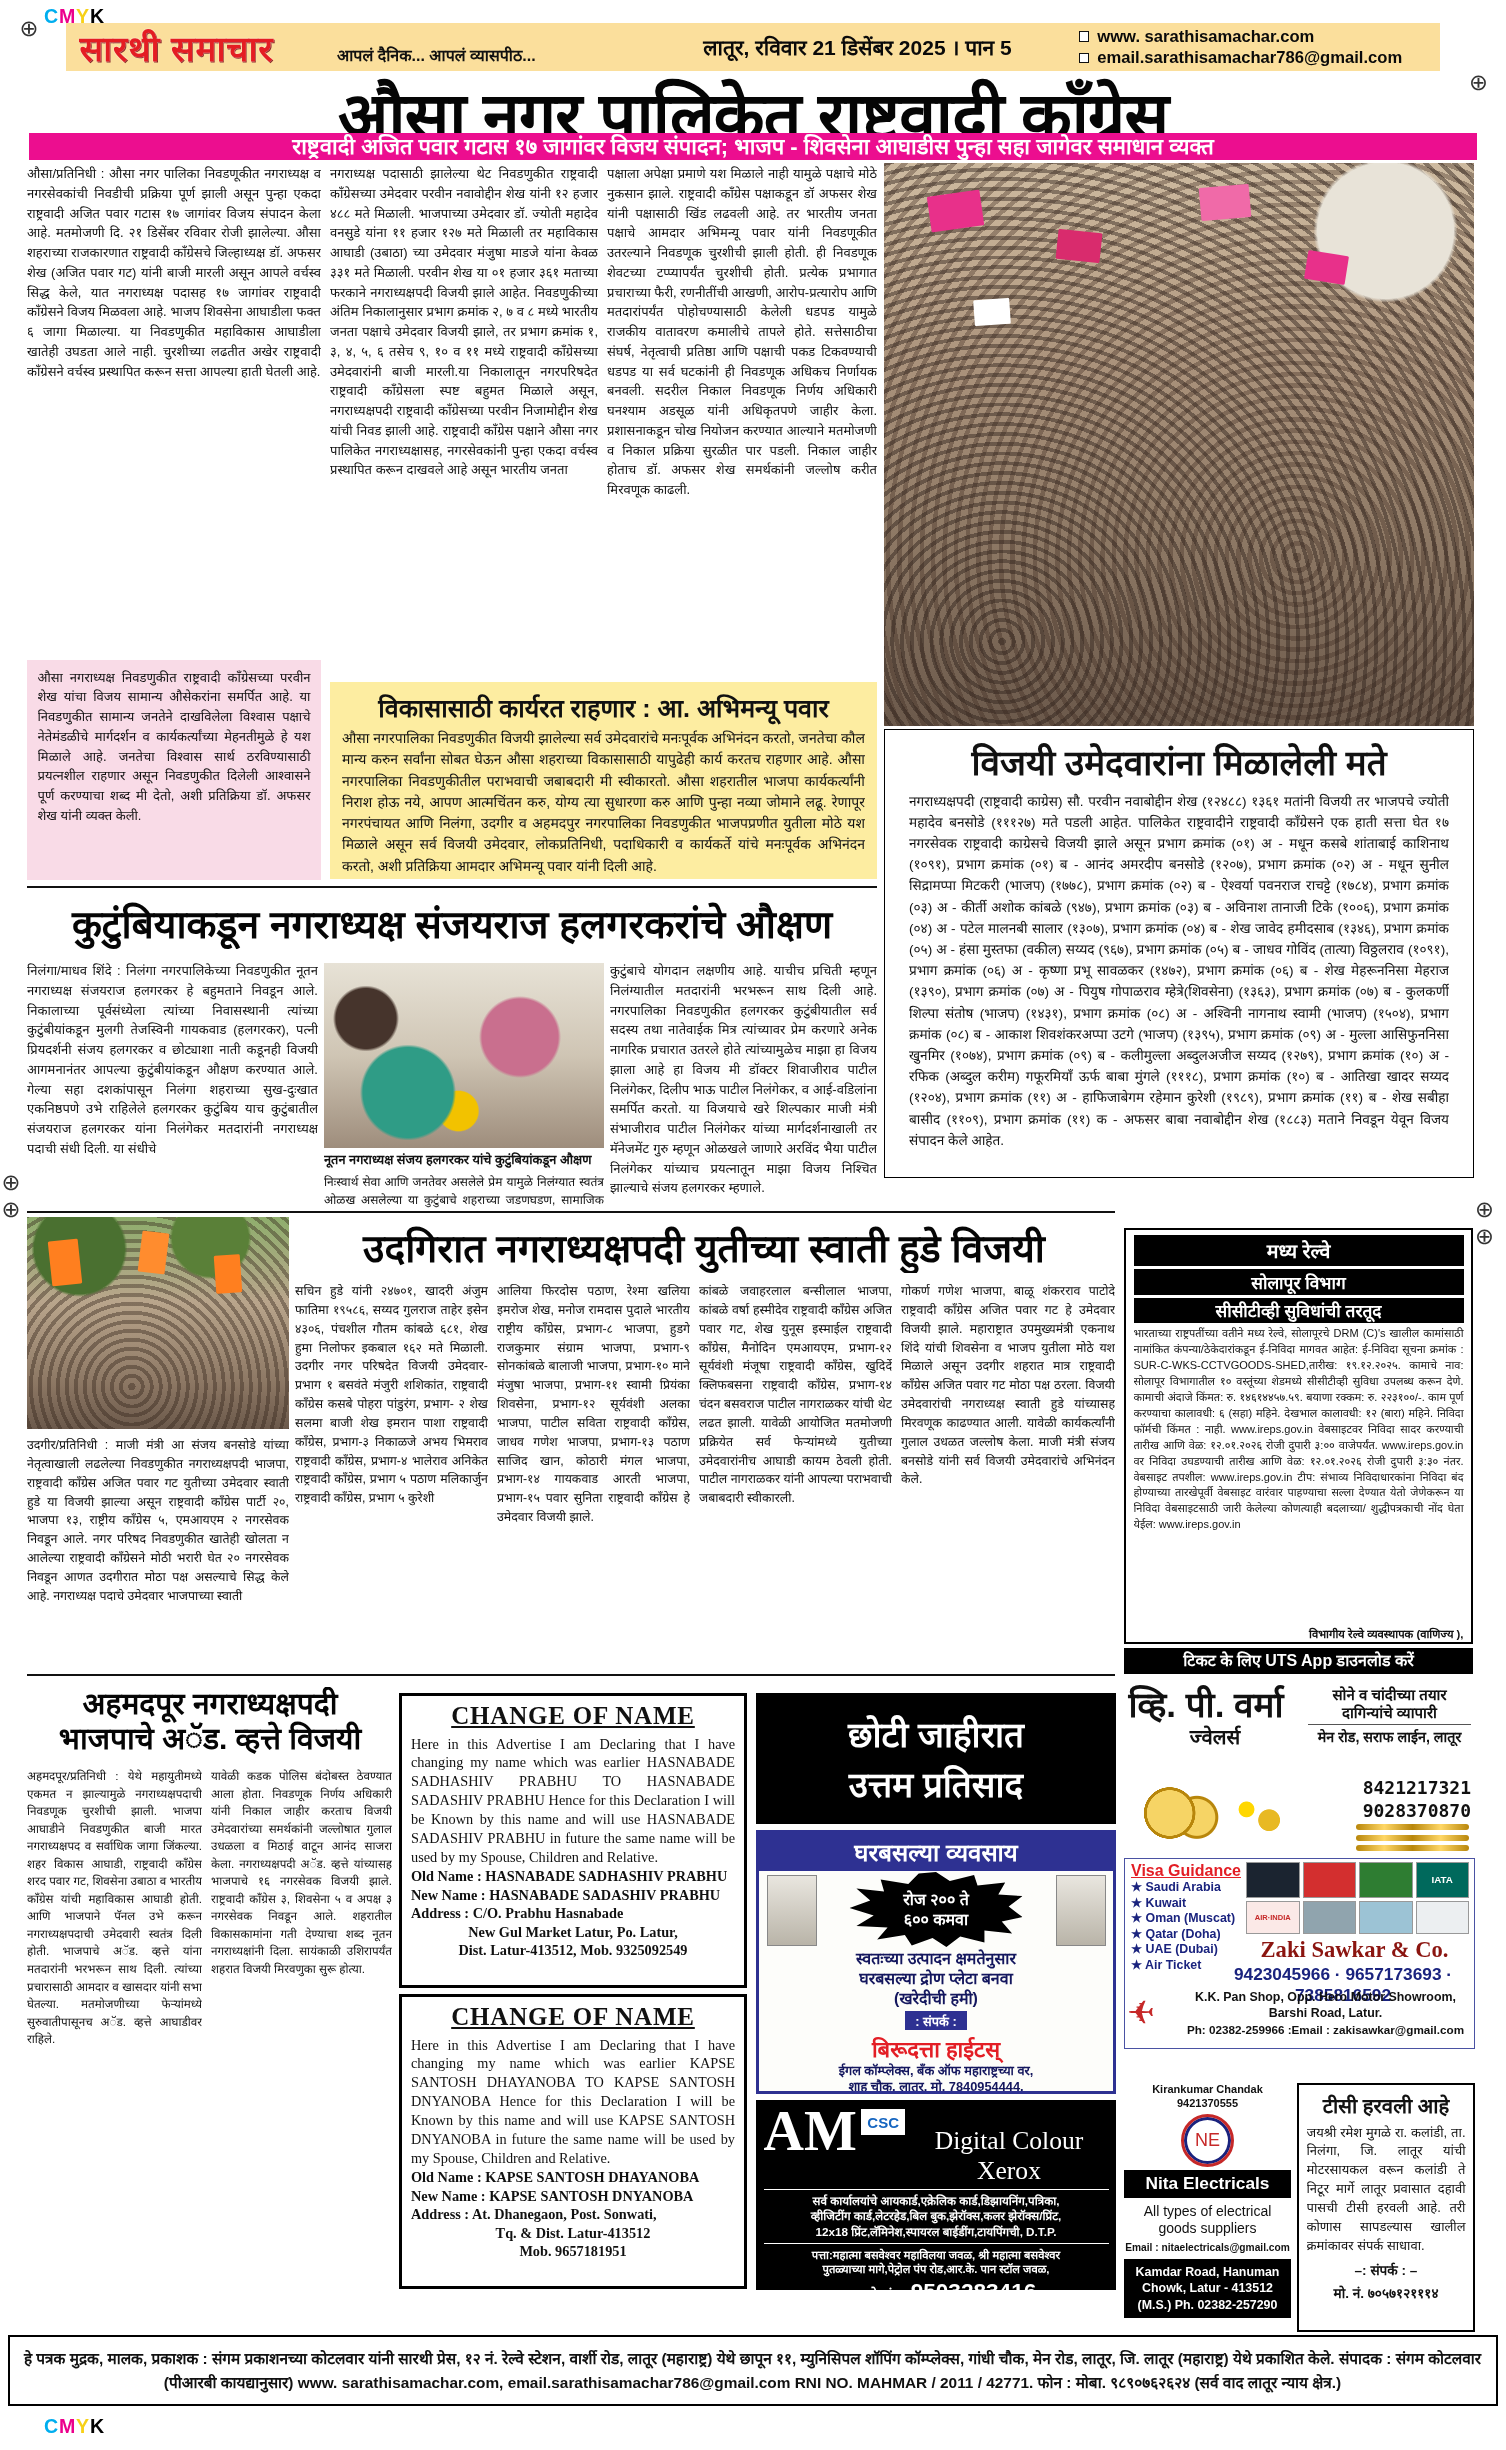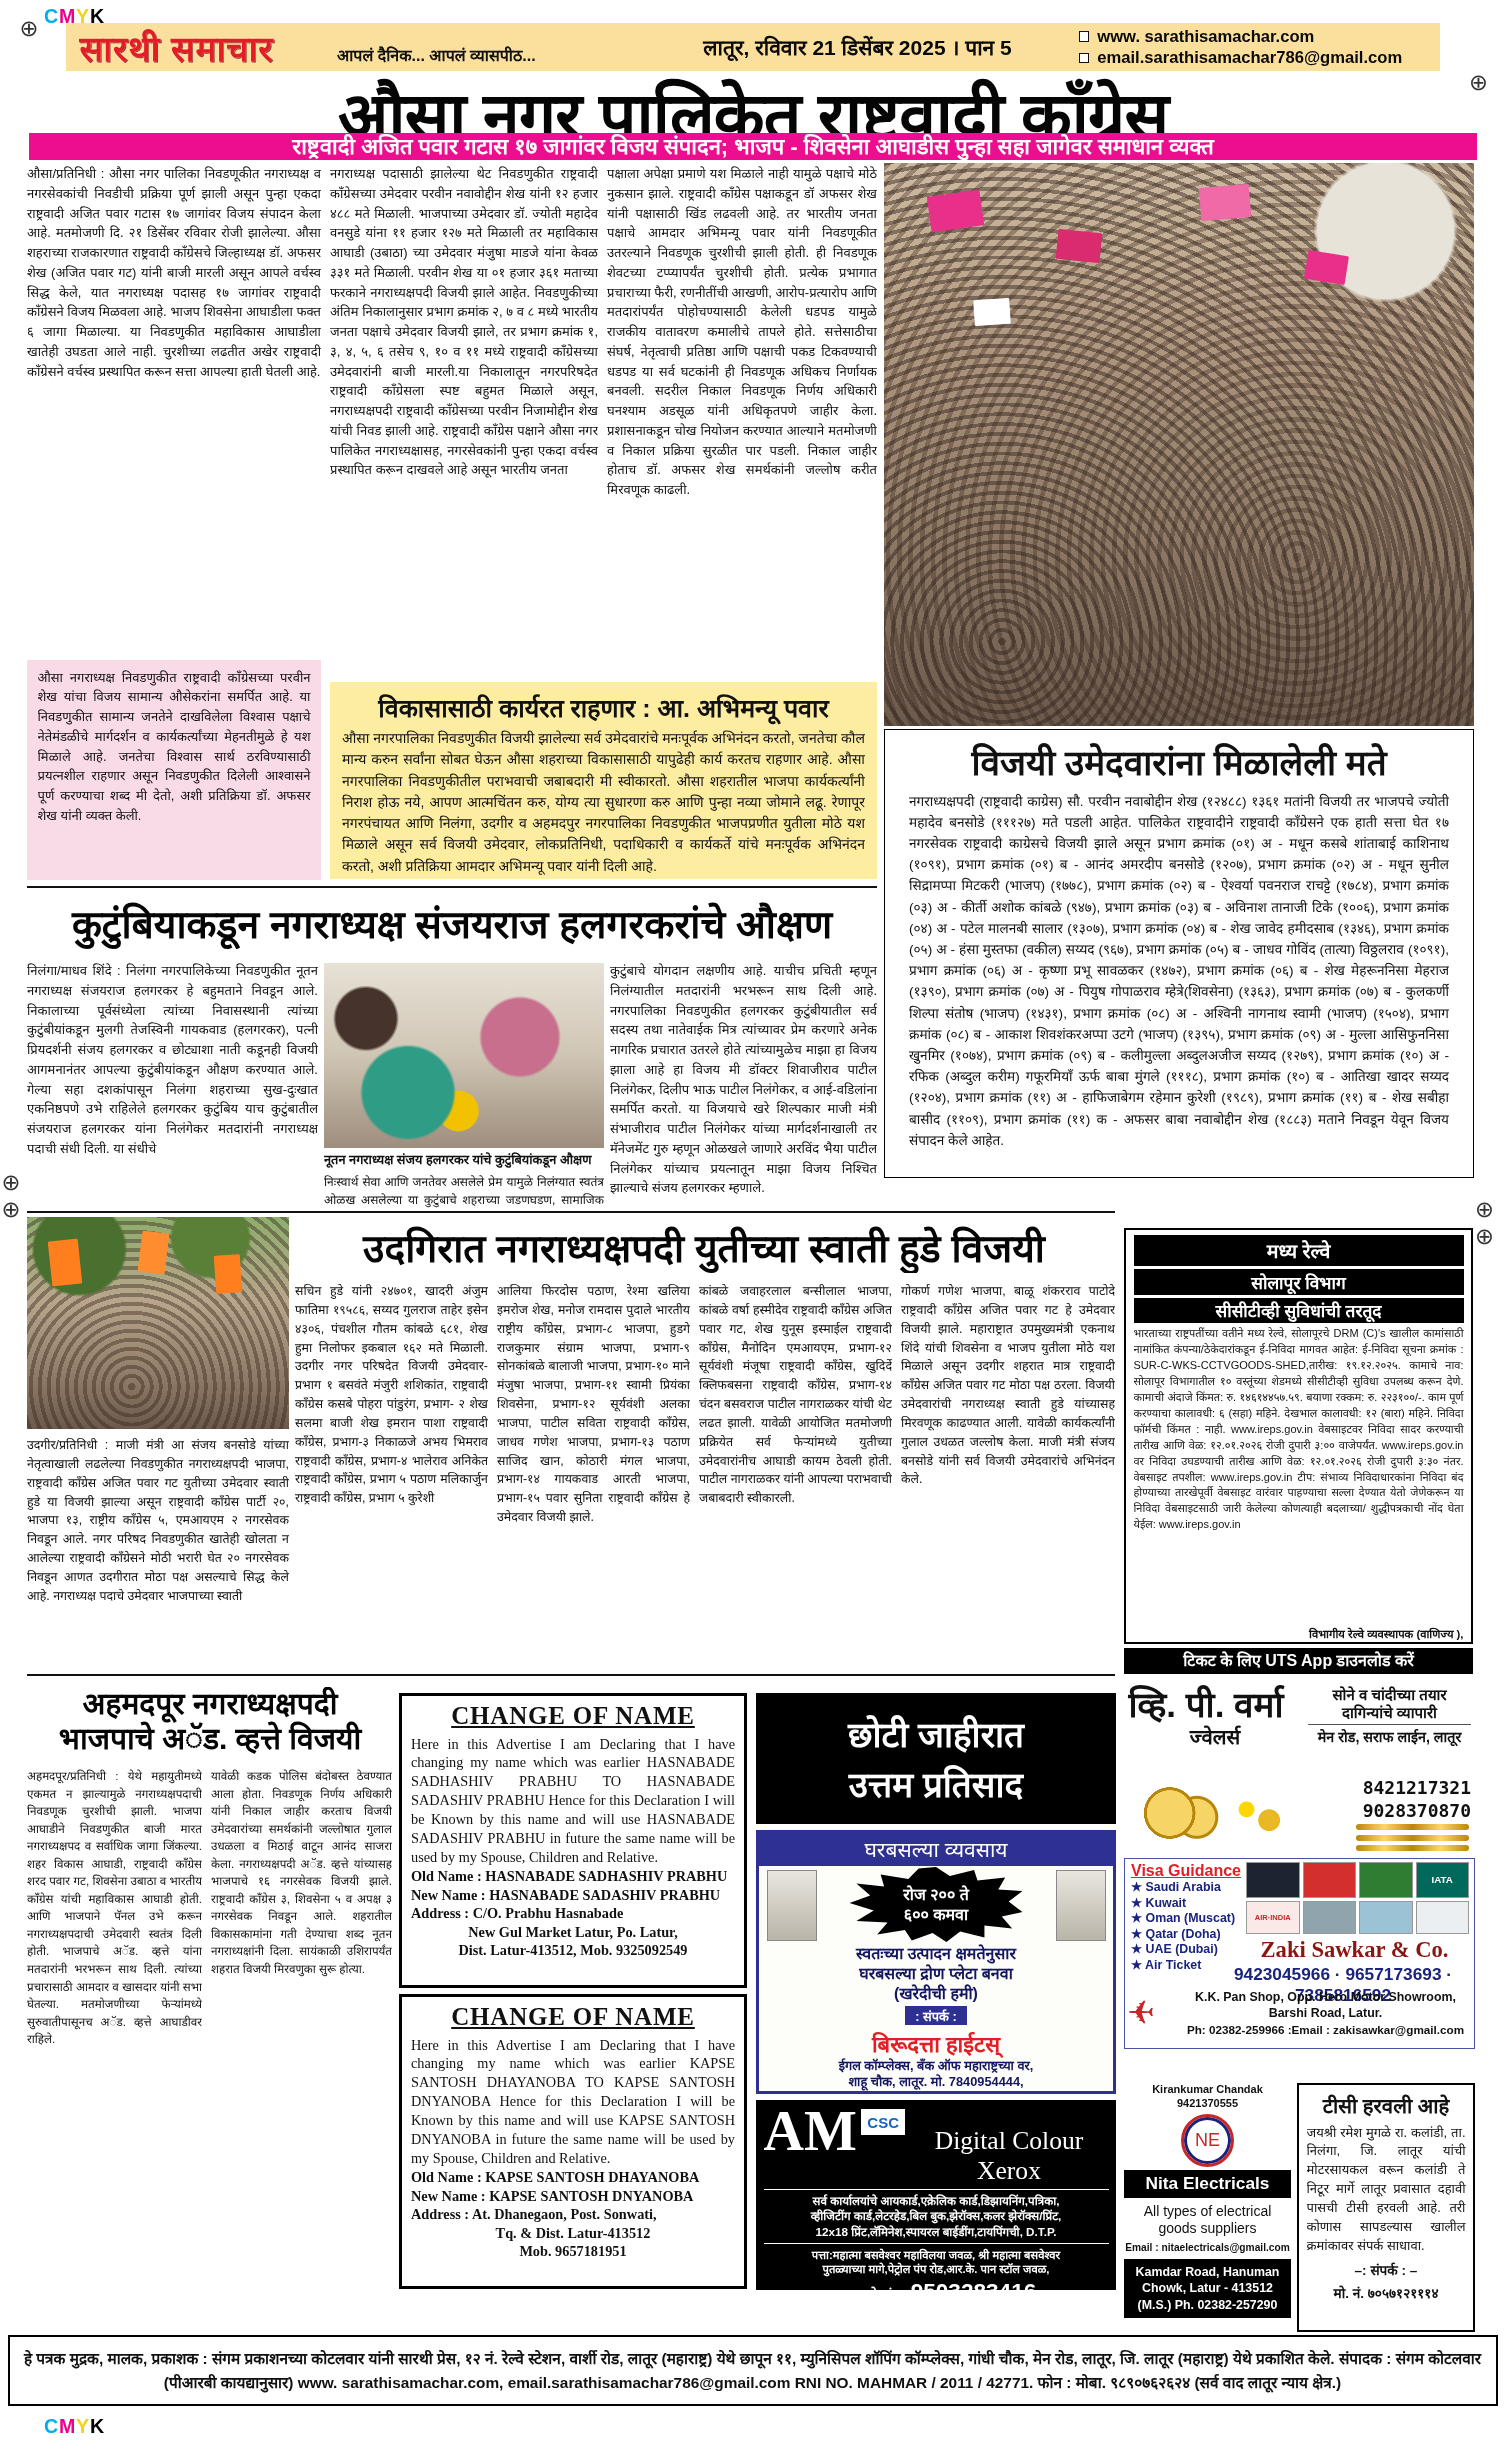--- a/index.html
+++ b/index.html
@@ -86,21 +86,21 @@
   .conbox h3{margin:0 0 4.5px 0;text-align:center;font-size:25px;text-decoration:underline;letter-spacing:0.8px;}
   .conbox .cbody{font-size:14.3px;line-height:1.32;text-align:justify;}
   .conbox .cline{font-size:14.3px;font-weight:bold;margin-top:1.5px;}
   .conbox .ccenter{text-align:center;}
 
   .chhoti{position:absolute;left:756px;top:1693px;width:360px;height:131px;background:#000;color:#fff;
           display:flex;flex-direction:column;justify-content:center;gap:3px;text-align:center;
           font-weight:bold;font-size:35px;}
   .ghar{position:absolute;left:756px;top:1830px;width:360px;height:264px;border:3px solid #2e3192;
         box-sizing:border-box;background:#fdfdfa;overflow:hidden;text-align:center;}
-  .ghar .hd{background:#2e3192;color:#fff;font-weight:normal;font-size:21px;padding:2.3px 0;}
+  .ghar .hd{background:#2e3192;color:#fff;font-weight:bold;font-size:24px;padding:2.3px 0;}
   .ghar .mid{position:relative;height:78px;}
   .ghar .machine{position:absolute;top:4.5px;width:48px;height:69px;background:linear-gradient(180deg,#e9e6df,#b9b4a8);border:0.8px solid #888;}
   .ghar .burst{position:absolute;left:50%;top:1.5px;transform:translateX(-50%);width:173px;height:75px;background:#000;color:#fff;
         clip-path:polygon(50% 0,58% 12%,72% 4%,74% 18%,90% 14%,86% 30%,100% 32%,92% 46%,100% 60%,88% 66%,94% 82%,78% 78%,78% 94%,64% 86%,56% 100%,48% 88%,36% 98%,32% 84%,16% 90%,22% 74%,4% 72%,14% 58%,0 48%,12% 38%,4% 22%,20% 26%,18% 10%,34% 16%,40% 2%);
         display:flex;flex-direction:column;justify-content:center;font-weight:bold;font-size:16px;line-height:1.2;}
   .ghar .gb{font-weight:bold;color:#14175e;font-size:16px;line-height:1.25;}
   .ghar .pill{display:inline-block;background:#2e3192;color:#fff;font-weight:bold;font-size:12.8px;padding:0.8px 10.5px;margin:2.3px 0;}
   .ghar .gname{color:#e31e25;font-weight:900;font-size:22px;}
   .ghar .gaddr{color:#14175e;font-weight:bold;font-size:12.8px;line-height:1.3;}
 

